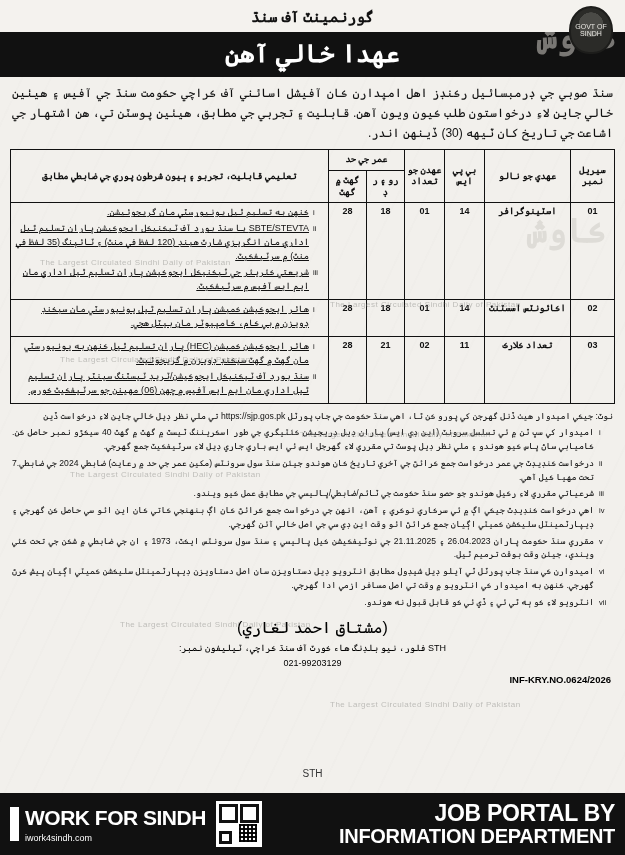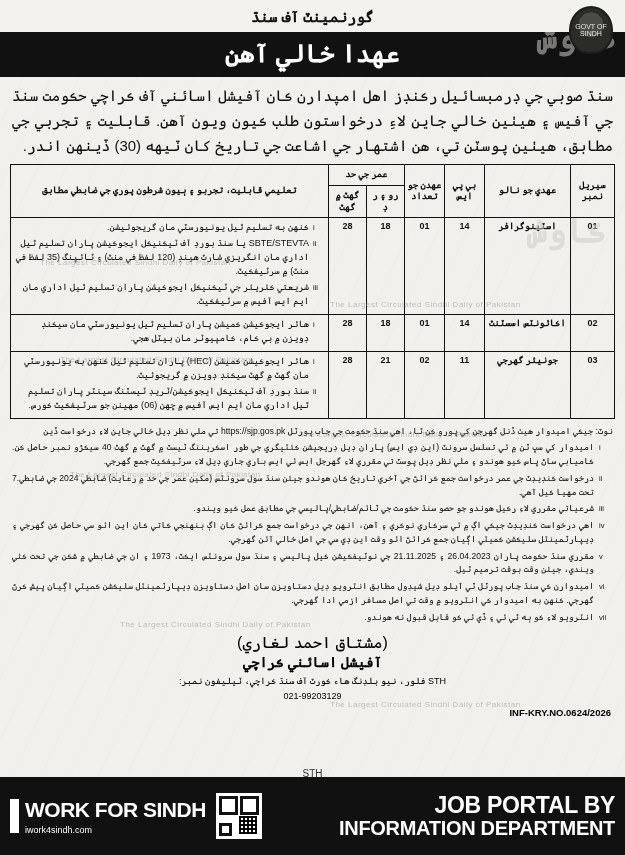--- a/index.html
+++ b/index.html
@@ -77,21 +77,21 @@
     text-align: center;
     padding: 7px 0 9px 0;
   }
   .blackbar .t {
     font-size: 25px; font-weight: bold; letter-spacing: 1px;
     direction: rtl;
   }
 
   .intro {
     direction: rtl; text-align: justify;
-    font-size: 15px; line-height: 1.65;
+    font-size: 12px; line-height: 1.65;
     padding: 7px 12px 6px 12px;
     color: #111;
   }
 
   
   table.jobs {
     width: calc(100% - 20px);
     margin: 0 10px;
     border-collapse: collapse;
     direction: rtl;
@@ -110,21 +110,21 @@
     font-size: 9px;
     vertical-align: middle;
     padding: 4px 2px;
     line-height: 1.3;
   }
   td.ctr { text-align: center; vertical-align: middle; font-size: 11px; font-weight: bold; margin-top: 12px; }
   td.qual { text-align: right; font-size: 8.6px; line-height: 1.55; }
   td.post { text-align: center; vertical-align: middle; font-size: 11px; font-weight: bold; }
   .qitem { display: flex; direction: rtl; gap: 4px; margin-bottom: 2px; }
   .qnum { font-size: 7.5px; padding-top: 1px; min-width: 11px; text-align: left; }
-  .qtxt { flex: 1; }
+  .qtxt { flex: 1; text-decoration: underline; }
 
   .colw-sr { width: 44px; }
   .colw-post { width: 86px; }
   .colw-bps { width: 40px; }
   .colw-num { width: 40px; }
   .colw-age1 { width: 38px; }
   .colw-age2 { width: 38px; }
 
   
   .notes {
@@ -157,21 +157,21 @@
   .inf {
     text-align: left; direction: ltr;
     font-size: 9.5px; font-weight: bold;
     padding: 2px 14px 0 0; margin-top: 2px;
     text-align: right;
   }
 
   
   .footer {
     position: absolute; left: 0; right: 0; bottom: 0;
-    height: 78px;
+    height: 62px;
     background: #111; color: #fff;
     display: flex; align-items: center;
     padding: 0 10px;
   }
   .f-left { display: flex; align-items: center; gap: 6px; flex: 0 0 auto; }
   .f-bar {
     width: 9px; height: 34px; background: #fff;
   }
   .f-work { font-size: 21px; font-weight: bold; letter-spacing: -0.5px; }
   .f-url { font-size: 9px; margin-top: 3px; }
@@ -290,21 +290,21 @@
         <td class="ctr">28</td>
         <td class="qual">
           <div class="qitem">
               <span class="qnum">i</span>
               <span class="qtxt">هائر ايجوڪيشن ڪميشن پاران تسليم ٿيل يونيورسٽي مان سيڪنڊ ڊويزن ۾ بي ڪام، ڪامپيوٽر مان بيٽل هجي.</span>
             </div>
         </td>
       </tr>
       <tr>
         <td class="ctr">03</td>
-        <td class="post">جونيئر گهرجي</td>
+        <td class="post">تعداد ڪلارڪ</td>
         <td class="ctr">11</td>
         <td class="ctr">02</td>
         <td class="ctr">21</td>
         <td class="ctr">28</td>
         <td class="qual">
           <div class="qitem">
               <span class="qnum">i</span>
               <span class="qtxt">هائر ايجوڪيشن ڪميشن (HEC) پاران تسليم ٿيل ڪنهن به يونيورسٽي مان گهٽ ۾ گهٽ سيڪنڊ ڊويزن ۾ گريجوئيٽ.</span>
             </div>
           <div class="qitem">
@@ -345,21 +345,20 @@
         </li>
       <li>
           <span class="rn">vii</span>
           <span class="body">انٽرويو لاءِ ڪو ٻه ٿي ئي ۽ ڏي ئي ڪو قابل قبول نه هوندو.</span>
         </li>
     </ol>
   </div>
 
   <div class="sign">
     <div class="n">(مشتاق احمد لغاري)</div>
-    <div class="d">آفيشل اسائني ڪراچي</div>
   </div>
 
   <div class="addr">
     <div>STH فلور، نيو بلڊنگ هاء ڪورٽ آف سنڌ ڪراچي،  ٽيليفون نمبر:</div>
     <div>021-99203129</div>
   </div>
 
   <div class="inf">INF-KRY.NO.0624/2026</div>
 
   <div class="stn">STH</div>

